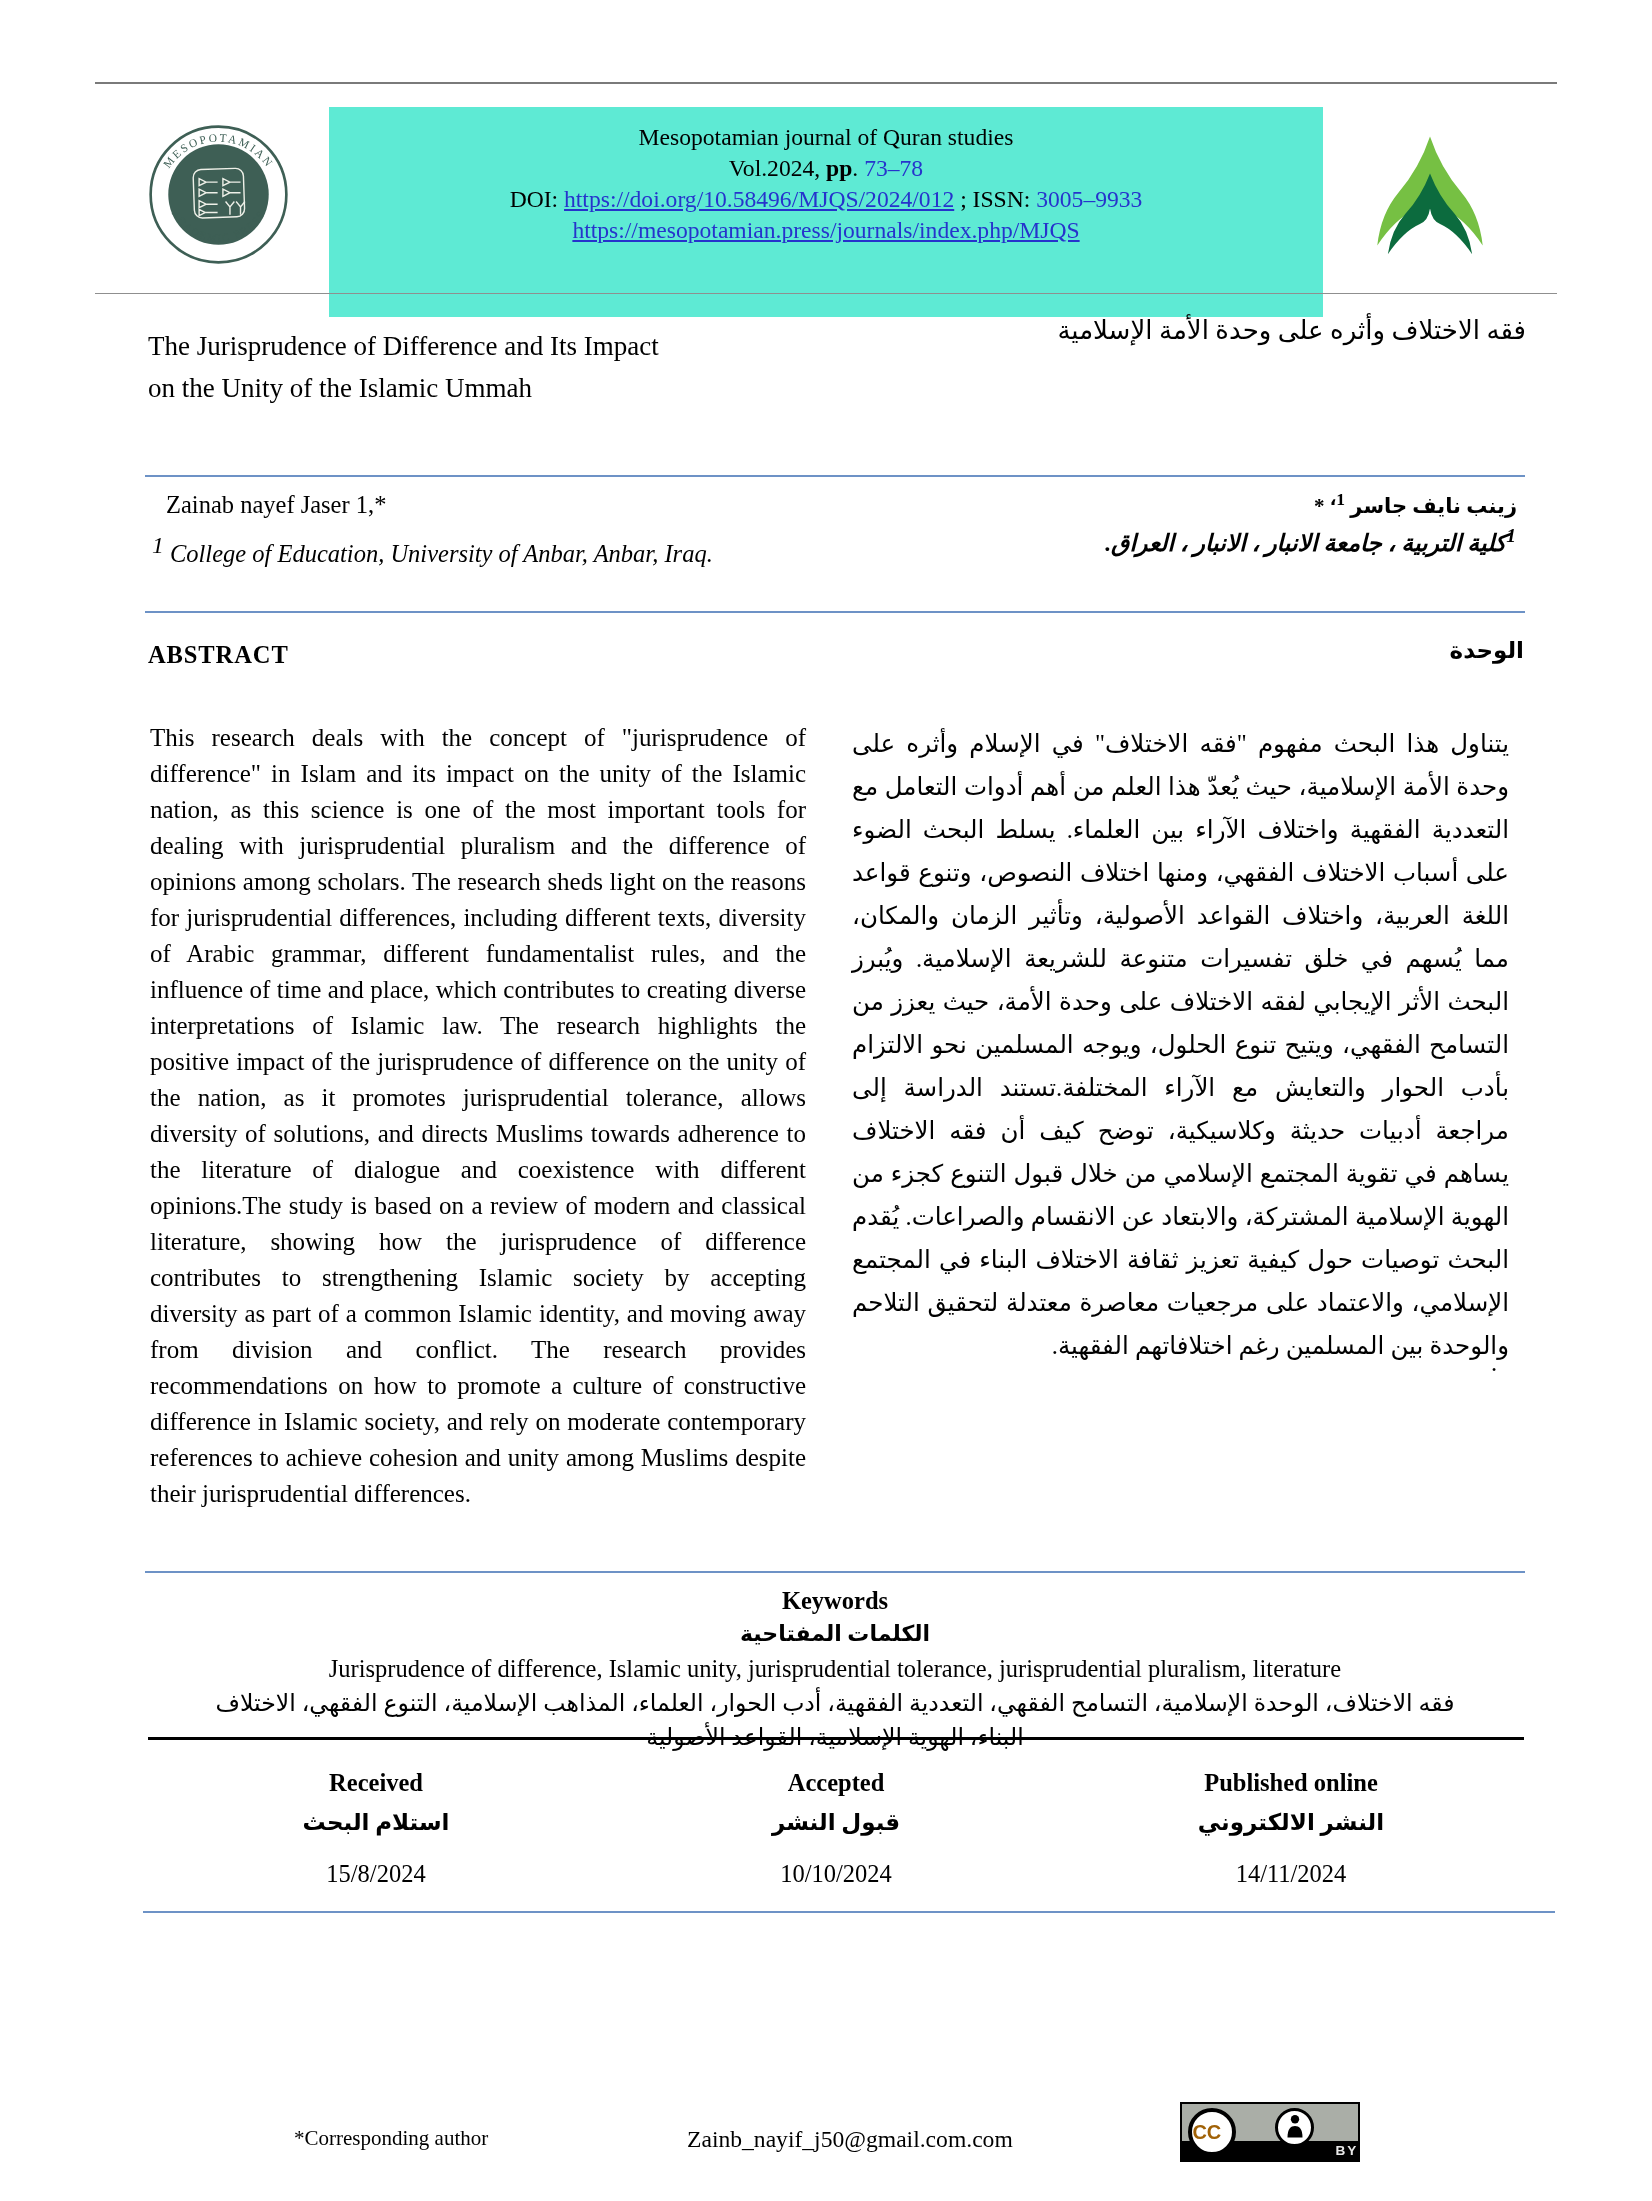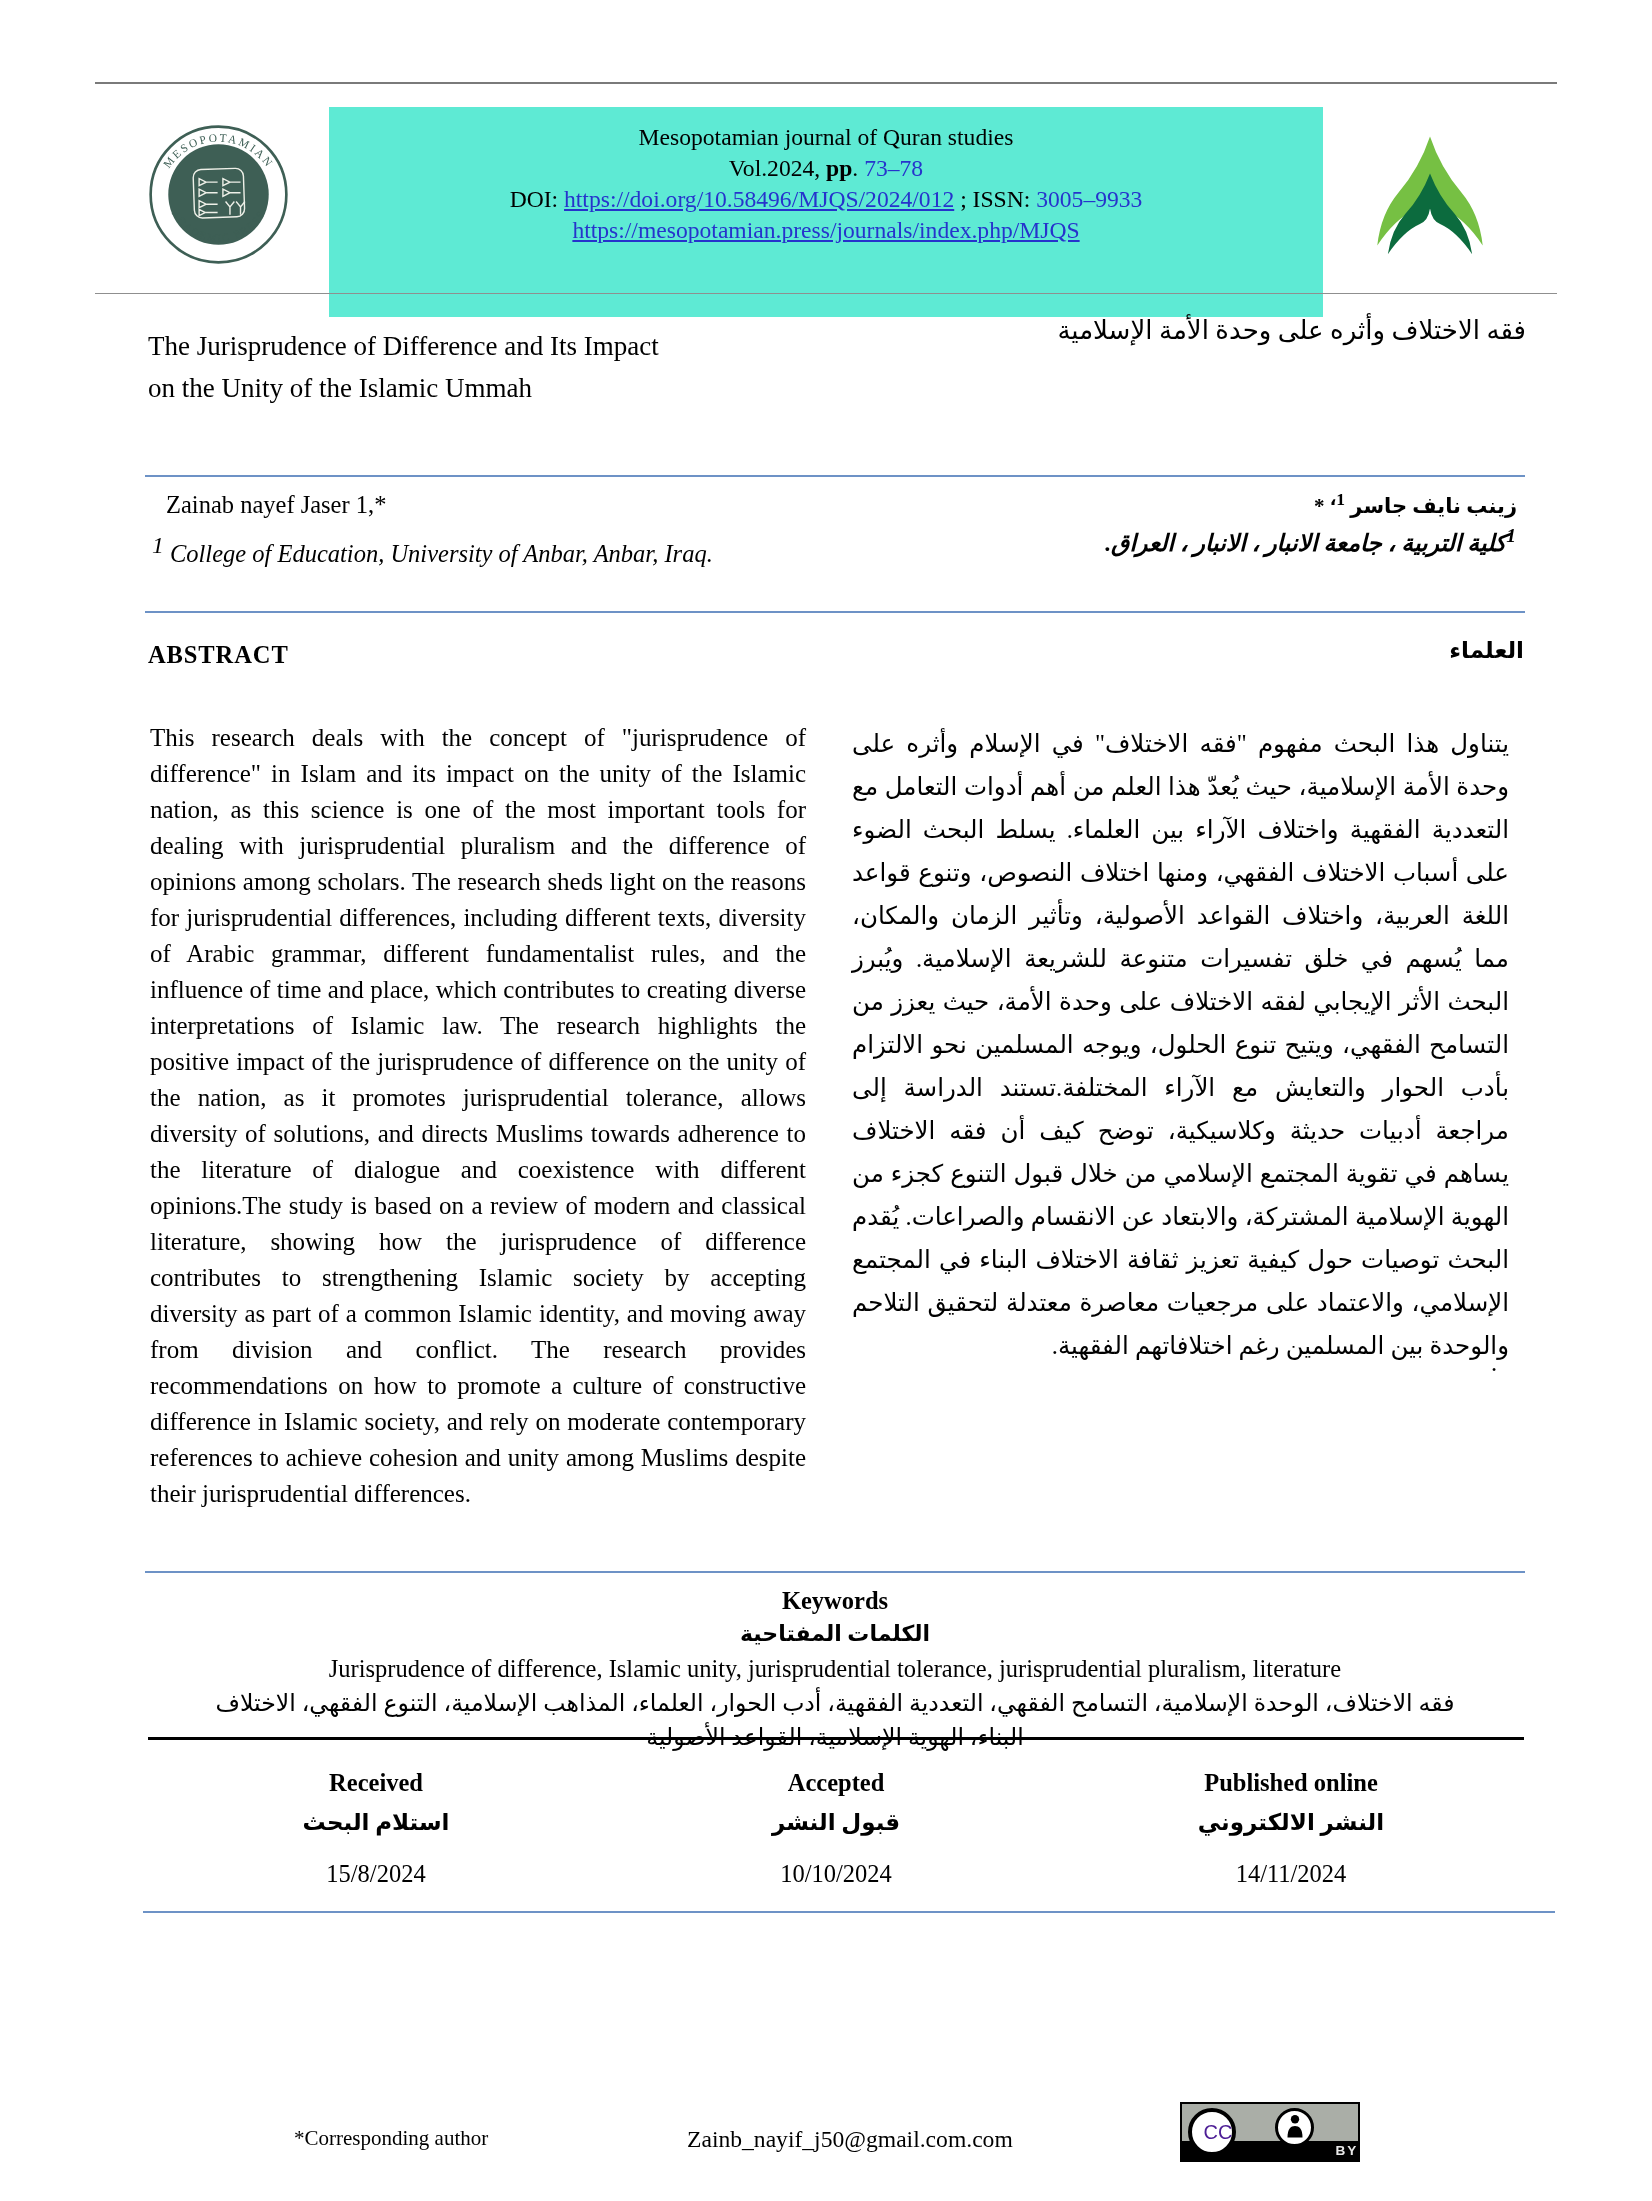--- a/index.html
+++ b/index.html
@@ -58,22 +58,22 @@
   .cc-badge{
     position:absolute;left:1180px;top:2102px;width:176px;height:56px;
     background:#aaaea7;border:2.7px solid #000;cursor:pointer;
   }
   .cc-strip{position:absolute;left:0;right:0;bottom:0;height:19px;background:#000;}
   .cc-by{position:absolute;left:55px;right:0;bottom:0;height:19px;line-height:19px;
     text-align:right;color:#e8e8e8;font-family:"Liberation Sans",sans-serif;
     font-size:13.6px;font-weight:bold;letter-spacing:1.8px;}
   .cc-circle{
     position:absolute;left:6.4px;top:3.6px;width:40px;height:40px;background:#fff;
-    border:4.5px solid #000;border-radius:50%;text-align:right;line-height:40px;
-    font-family:"Liberation Sans",sans-serif;font-weight:normal;font-size:20px;color:#4c1d95;
+    border:4.5px solid #000;border-radius:50%;text-align:left;line-height:40px;
+    font-family:"Liberation Sans",sans-serif;font-weight:bold;font-size:20px;color:#a16207;
   }
   .cc-person{
     position:absolute;left:93px;top:3.6px;width:33px;height:33px;background:#fff;
     border:3.6px solid #000;border-radius:50%;
   }
   .cc-person svg{display:block;margin:3.6px auto 0;}
 </style>
 </head>
 <body>
 
@@ -135,21 +135,21 @@
 
   <div class="author-en">Zainab nayef Jaser 1,*</div>
   <div class="author-ar"><span>زينب نايف جاسر </span><sup>1،</sup><span> *</span></div>
 
   <div class="affil-en"><sup>1</sup><span> College of Education, University of Anbar, Anbar, Iraq.</span></div>
   <div class="affil-ar"><sup>1</sup><span>كلية التربية ، جامعة الانبار ، الانبار ، العراق.</span></div>
 
   <div class="rule-blue" style="left:145px;top:611px;width:1380px;"></div>
 
   <div class="abs-head-en">ABSTRACT</div>
-  <div class="abs-head-ar">العلماء</div>
+  <div class="abs-head-ar">الوحدة</div>
 
   <div class="abs-en">This research deals with the concept of "jurisprudence of difference" in Islam and its impact on the unity of the Islamic nation, as this science is one of the most important tools for dealing with jurisprudential pluralism and the difference of opinions among scholars. The research sheds light on the reasons for jurisprudential differences, including different texts, diversity of Arabic grammar, different fundamentalist rules, and the influence of time and place, which contributes to creating diverse interpretations of Islamic law. The research highlights the positive impact of the jurisprudence of difference on the unity of the nation, as it promotes jurisprudential tolerance, allows diversity of solutions, and directs Muslims towards adherence to the literature of dialogue and coexistence with different opinions.The study is based on a review of modern and classical literature, showing how the jurisprudence of difference contributes to strengthening Islamic society by accepting diversity as part of a common Islamic identity, and moving away from division and conflict. The research provides recommendations on how to promote a culture of constructive difference in Islamic society, and rely on moderate contemporary references to achieve cohesion and unity among Muslims despite their jurisprudential differences.</div>
   <div class="abs-ar">يتناول هذا البحث مفهوم "فقه الاختلاف" في الإسلام وأثره على وحدة الأمة الإسلامية، حيث يُعدّ هذا العلم من أهم أدوات التعامل مع التعددية الفقهية واختلاف الآراء بين العلماء. يسلط البحث الضوء على أسباب الاختلاف الفقهي، ومنها اختلاف النصوص، وتنوع قواعد اللغة العربية، واختلاف القواعد الأصولية، وتأثير الزمان والمكان، مما يُسهم في خلق تفسيرات متنوعة للشريعة الإسلامية. ويُبرز البحث الأثر الإيجابي لفقه الاختلاف على وحدة الأمة، حيث يعزز من التسامح الفقهي، ويتيح تنوع الحلول، ويوجه المسلمين نحو الالتزام بأدب الحوار والتعايش مع الآراء المختلفة.تستند الدراسة إلى مراجعة أدبيات حديثة وكلاسيكية، توضح كيف أن فقه الاختلاف يساهم في تقوية المجتمع الإسلامي من خلال قبول التنوع كجزء من الهوية الإسلامية المشتركة، والابتعاد عن الانقسام والصراعات. يُقدم البحث توصيات حول كيفية تعزيز ثقافة الاختلاف البناء في المجتمع الإسلامي، والاعتماد على مرجعيات معاصرة معتدلة لتحقيق التلاحم والوحدة بين المسلمين رغم اختلافاتهم الفقهية.</div>
   <div class="abs-ar-period">.</div>
 
   <div class="rule-blue" style="left:145px;top:1571px;width:1380px;"></div>
 
   <div class="kw-wrap">
     <div class="kw-head-en">Keywords</div>
     <div class="kw-head-ar">الكلمات المفتاحية</div>

